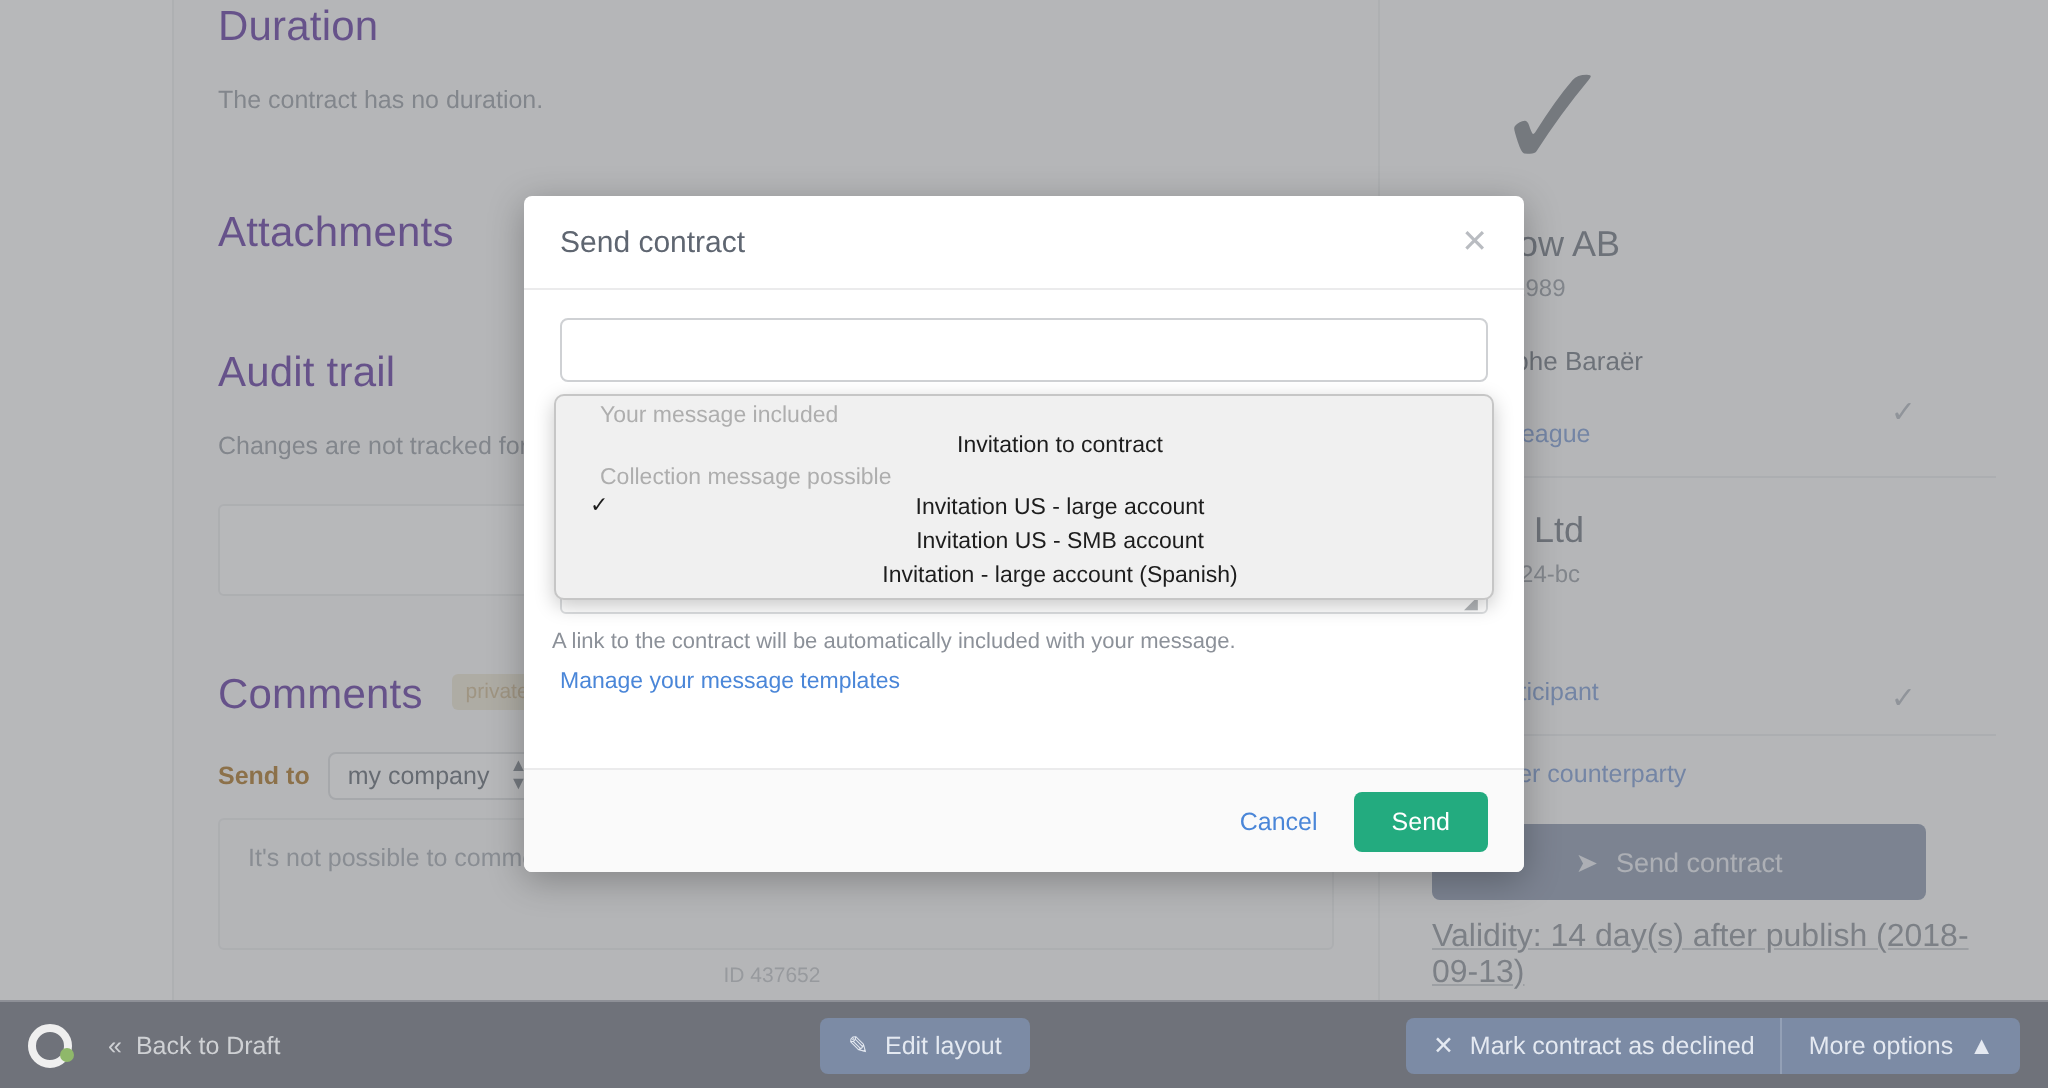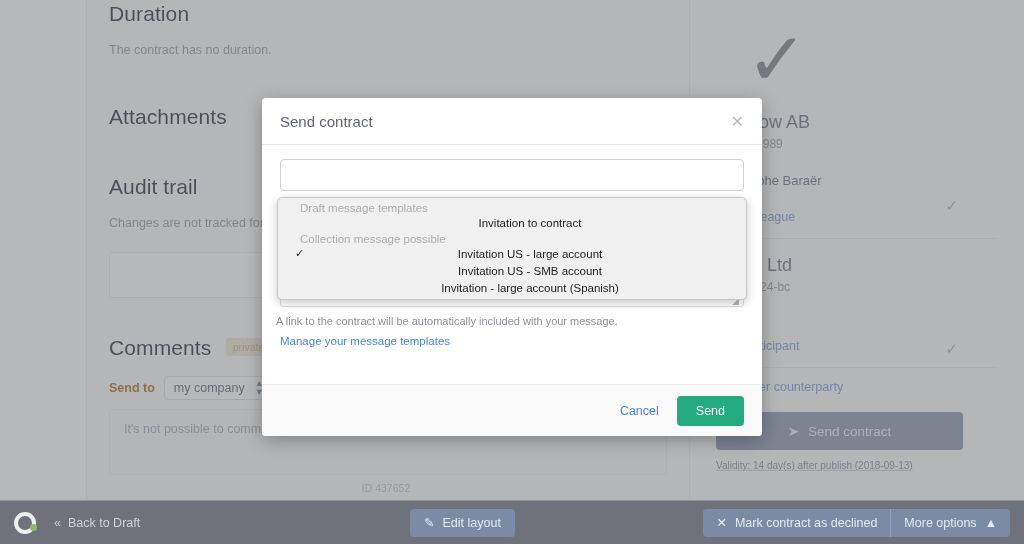--- a/index.html
+++ b/index.html
@@ -33,21 +33,21 @@
   }
   .col-right {
     position: absolute;
     left: 690px; top: 0; right: 0; bottom: 0;
     background: #fbfbfb;
     padding: 0 26px;
   }
 
   .sec-title {
     font-size: 21px;
-    color: #0f172a;
+    color: #4c1d95;
     font-weight: 400;
     margin: 0;
     padding: 0;
     letter-spacing: .1px;
   }
   .sec-sub {
     font-size: 12.5px;
     color: #8b9199;
     margin-top: 17px;
   }
@@ -131,21 +131,21 @@
     background: #7c8ba5;
     color: #e8ecf3;
     border-radius: 4px;
     height: 38px;
     display: flex; align-items: center; justify-content: center;
     gap: 9px;
     font-size: 13.5px;
     width: 247px;
   }
   .validity {
-    font-size: 10px; color: #7d848d; margin-top: 10px;
+    font-size: 16px; color: #7d848d; margin-top: 10px;
   }
   .validity u { text-decoration: underline; text-decoration-color:#c3c7cc; }
   .dl-pdf {
     font-size: 12.5px; color: #7d848d; margin-top: 26px;
     display: flex; align-items: center; gap: 8px; padding-left: 18px;
   }
   .contract-id {
     position: absolute; left: 0; right: 4px; bottom: 6px;
     text-align: center; font-size: 10.5px; color: #b9bcc0;
   }
@@ -464,21 +464,21 @@
         <div>Christophe Baraër</div>
         <div>Oneflow AB</div>
       </div>
       <div class="resize-grip">◢</div>
     </div>
 
     <div class="note-italic">A link to the contract will be automatically included with your message.</div>
     <div class="manage-link">Manage your message templates</div>
 
     <div class="opt-list" id="opt-list">
-        <div class="opt-group">Draft message templates</div>
+        <div class="opt-group">Your message included</div>
         <div class="opt-item"><span>Invitation to contract</span></div>
         <div class="opt-group">Collection message possible</div>
         <div class="opt-item"><span class="tick">✓</span><span>Invitation US - large account</span></div>
         <div class="opt-item"><span>Invitation US - SMB account</span></div>
         <div class="opt-item"><span>Invitation - large account (Spanish)</span></div>
       </div>
   </div>
 
   <div class="modal-foot">
     <div class="link-cancel">Cancel</div>

